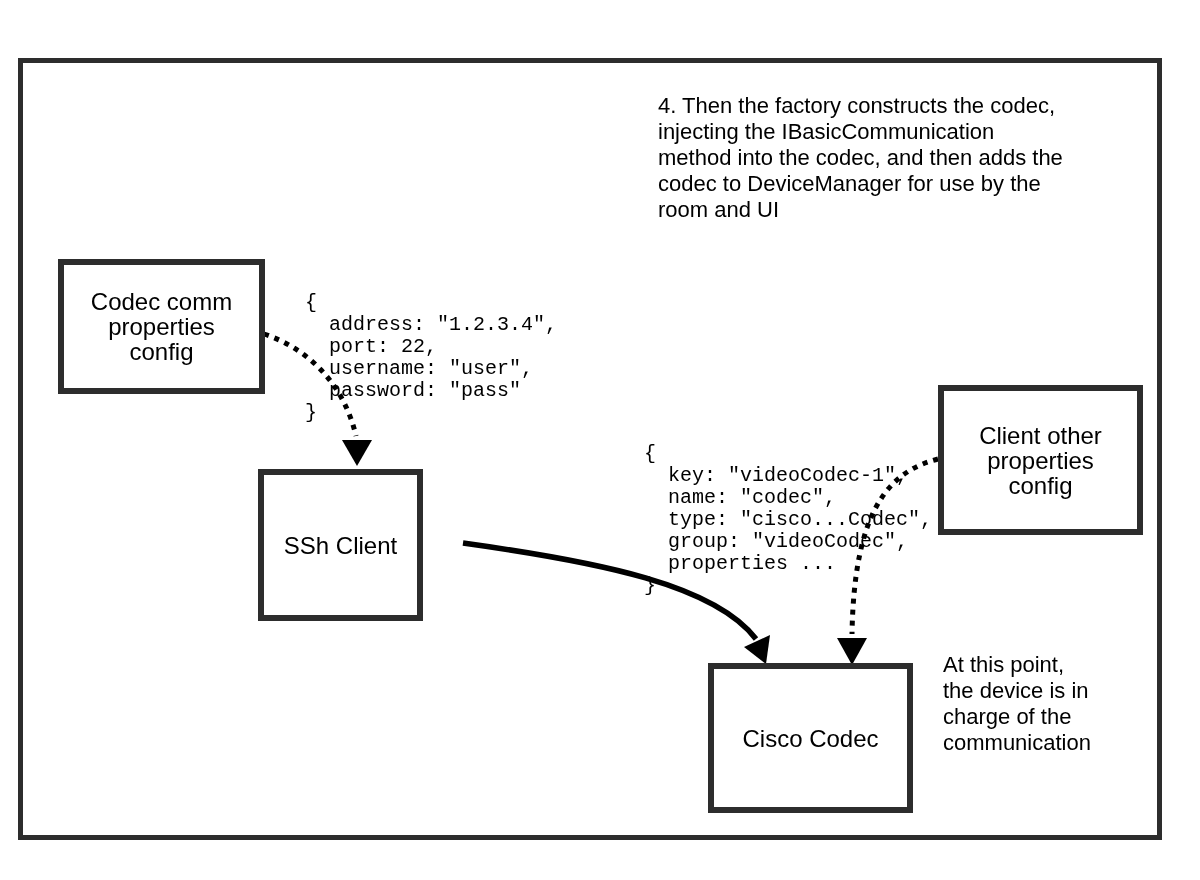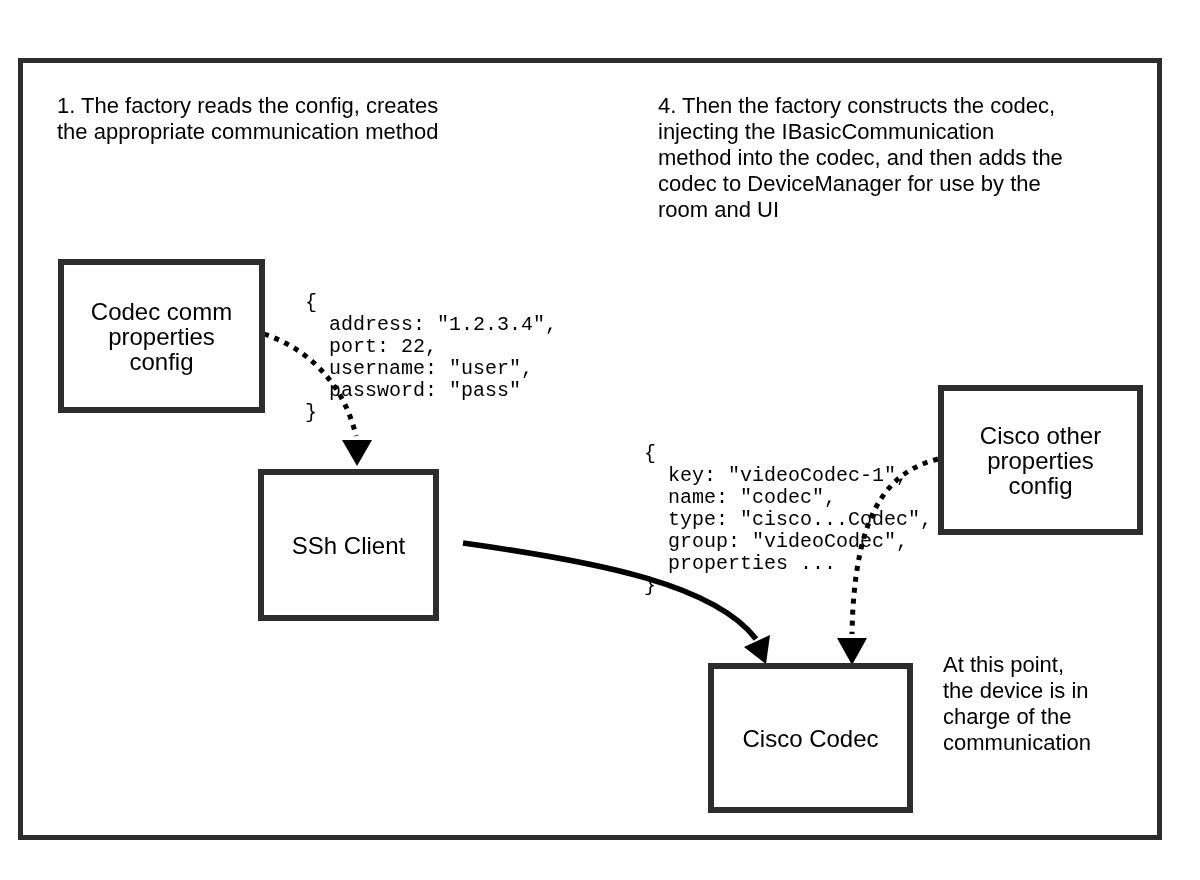--- a/index.html
+++ b/index.html
@@ -42,22 +42,22 @@
     background: var(--background);
     display: flex;
     align-items: center;
     justify-content: center;
     text-align: center;
     font-size: 24px;
     line-height: 25px;
     white-space: pre-line;
     color: var(--text);
   }
-  #node-codec-comm-config { left: 58px;  top: 259px; width: 207px; height: 154px; }
-  #node-ssh-client        { left: 258px; top: 469px; width: 181px; height: 152px; }
+  #node-codec-comm-config { left: 58px;  top: 259px; width: 207px; height: 135px; }
+  #node-ssh-client        { left: 258px; top: 469px; width: 165px; height: 152px; }
   #node-codec-other-config{ left: 938px; top: 385px; width: 205px; height: 150px; }
   #node-cisco-codec       { left: 708px; top: 663px; width: 205px; height: 150px; }
   .code {
     position: absolute;
     font-family: "Liberation Mono", "DejaVu Sans Mono", monospace;
     font-size: 20px;
     line-height: 22px;
     white-space: pre;
     color: var(--text);
   }
@@ -90,22 +90,20 @@
     <path class="arrow-line dotted" d="M 264,334 C 312,350 345,388 356,436"></path>
     <polygon class="arrow-head" points="342,440 372,440 357,466"></polygon>
 
     <path class="arrow-line solid" d="M 463,543 C 600,562 715,585 756,639"></path>
     <polygon class="arrow-head" points="766,664 770,635 744,647"></polygon>
 
     <path class="arrow-line dotted" d="M 938,459 C 886,472 854,515 852,634"></path>
     <polygon class="arrow-head" points="837,638 867,638 852,665"></polygon>
   </svg>
 
-  <div id="step1" class="annotation">1. The factory reads the config, creates
-the appropriate communication method</div>
 
   <div id="step2" class="annotation">4. Then the factory constructs the codec,
 injecting the IBasicCommunication
 method into the codec, and then adds the
 codec to DeviceManager for use by the
 room and UI</div>
 
   <div id="final-note" class="annotation">At this point,
 the device is in
 charge of the
@@ -115,21 +113,21 @@
     <span>Codec comm
 properties
 config</span>
   </div>
 
   <div id="node-ssh-client" class="node">
     <span>SSh Client</span>
   </div>
 
   <div id="node-codec-other-config" class="node">
-    <span>Cisco other
+    <span>Client other
 properties
 config</span>
   </div>
 
   <div id="node-cisco-codec" class="node">
     <span>Cisco Codec</span>
   </div>
 
   <div id="code-comm-properties" class="code">{
   address: "1.2.3.4",

